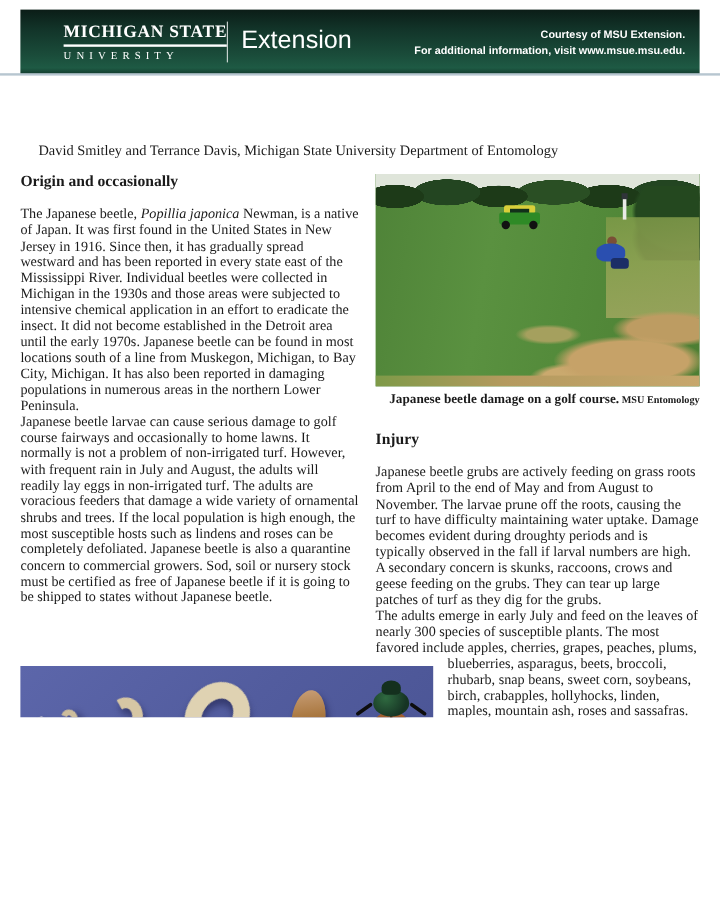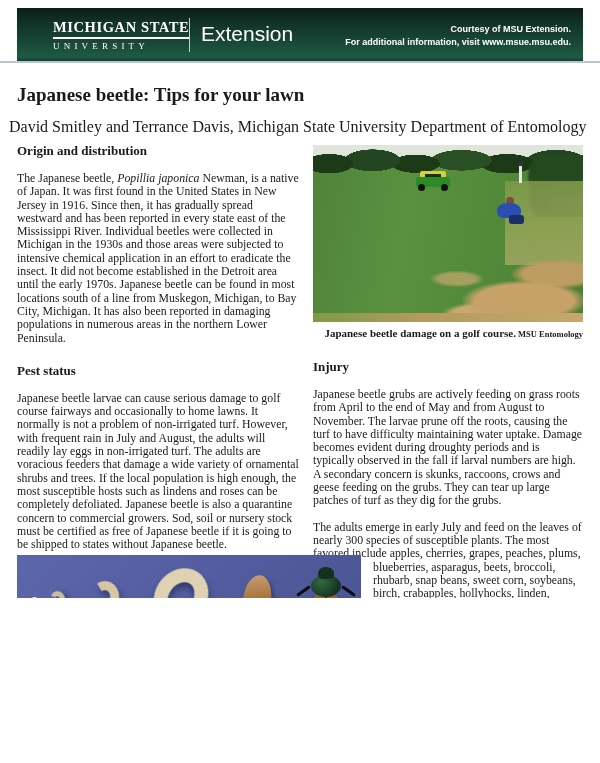--- a/index.html
+++ b/index.html
@@ -18,30 +18,30 @@
   .header-divider { position:absolute; left:172px; top:10px; width:1px; height:34px;
     background:rgba(255,255,255,0.75); }
   .brand-extension { position:absolute; left:184px; top:14px; color:#fff;
     font-family:"Liberation Sans", sans-serif; font-size:21px; font-weight:400;text-align:center; }
   .courtesy { position:absolute; right:12px; top:15px; text-align:right; color:#fff;
     font-family:"Liberation Sans", sans-serif; font-size:9px; font-weight:bold; line-height:1.45; }
   .header-rule { position:absolute; left:0; top:61px; width:600px; height:2px; background:#b7c6d0; }
 
   
   .doc-title { position:absolute; left:17px; top:84px; font-size:19px; font-weight:bold; }
-  .doc-byline { position:absolute; left:9px; top:118px; font-size:16px; }
+  .doc-byline { position:absolute; left:32px; top:118px; font-size:12px; }
 
   
   .col-left  { position:absolute; left:17px;  top:143px; width:283px; }
   .col-right { position:absolute; left:313px; top:145px; width:270px; }
   .sec-heading { font-size:13px; font-weight:bold; margin-bottom:13px; }
   .body-p { font-size:11.8px; line-height:13.3px; }
   .col-left .sec-heading + .body-p { margin-bottom:0; }
   .heading-gap { margin-top:18px; }
-  .p-gap { margin-top:13px; }
+  .p-gap { }
 
   
   .golf-photo { position:relative; width:270px; height:177px; overflow:hidden;
     background:linear-gradient(100deg,#4f8338 0%,#5a9140 35%,#538a3a 62%,#4c7e33 100%); }
   .golf-sky { position:absolute; left:0; top:0; width:100%; height:16px; background:#dfe5da; }
   .golf-trees { position:absolute; left:0; top:0; width:100%; height:34px;
     background:
       radial-gradient(ellipse 40px 16px at 6% 55%, #1d3a18 60%, transparent 61%),
       radial-gradient(ellipse 46px 18px at 22% 45%, #234521 60%, transparent 61%),
       radial-gradient(ellipse 40px 15px at 38% 55%, #1d3a18 60%, transparent 61%),
@@ -158,27 +158,25 @@
     </div>
     <div class="header-divider"></div>
     <div class="brand-extension">Extension</div>
     <div class="courtesy">
       <div>Courtesy of MSU Extension.</div>
       <div>For additional information, visit www.msue.msu.edu.</div>
     </div>
   </div>
   <div class="header-rule"></div>
 
-  <h1 class="doc-title">Japanese beetle: Tips for your lawn</h1>
   <div class="doc-byline">David Smitley and Terrance Davis, Michigan State University Department of Entomology</div>
 
   <div class="col-left">
-    <div class="sec-heading">Origin and distribution</div>
+    <div class="sec-heading">Origin and occasionally</div>
     <p class="body-p"><span>The Japanese beetle, </span><i>Popillia japonica</i><span> Newman, is a native of Japan. It was first found in the United States in New Jersey in 1916. Since then, it has gradually spread westward and has been reported in every state east of the Mississippi River. Individual beetles were collected in Michigan in the 1930s and those areas were subjected to intensive chemical application in an effort to eradicate the insect. It did not become established in the Detroit area until the early 1970s. Japanese beetle can be found in most locations south of a line from Muskegon, Michigan, to Bay City, Michigan. It has also been reported in damaging populations in numerous areas in the northern Lower Peninsula.</span></p>
-    <div class="sec-heading heading-gap">Pest status</div>
     <p class="body-p">Japanese beetle larvae can cause serious damage to golf course fairways and occasionally to home lawns. It normally is not a problem of non-irrigated turf. However, with frequent rain in July and August, the adults will readily lay eggs in non-irrigated turf. The adults are voracious feeders that damage a wide variety of ornamental shrubs and trees. If the local population is high enough, the most susceptible hosts such as lindens and roses can be completely defoliated. Japanese beetle is also a quarantine concern to commercial growers. Sod, soil or nursery stock must be certified as free of Japanese beetle if it is going to be shipped to states without Japanese beetle.</p>
   </div>
 
   <div class="col-right">
     <div class="golf-photo">
       <div class="golf-sky"></div>
       <div class="golf-trees"></div>
       <div class="golf-bush"></div>
       <div class="golf-rough"></div>
       <div class="golf-damage"></div>

